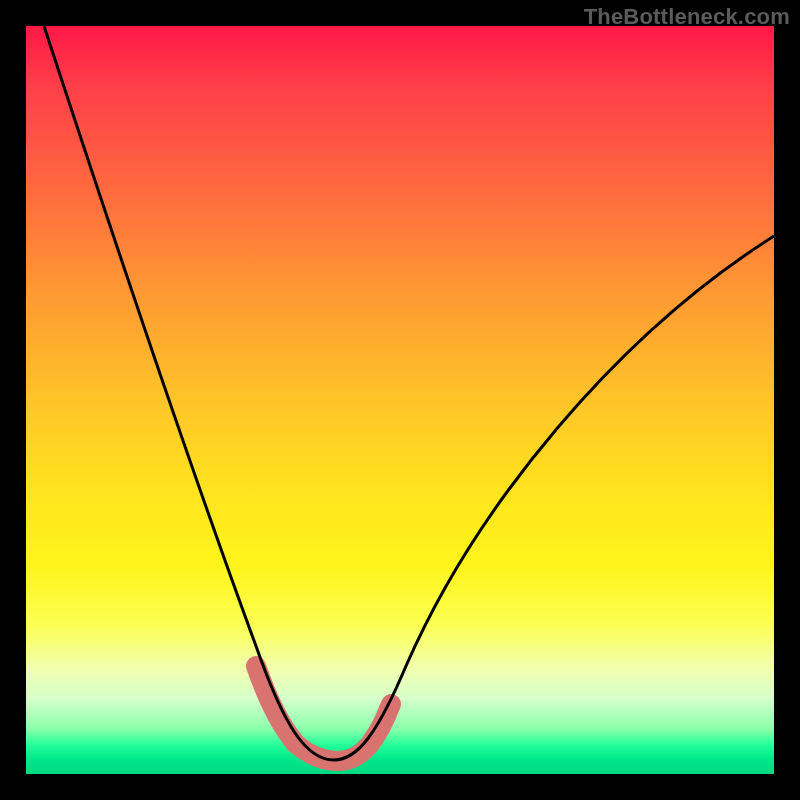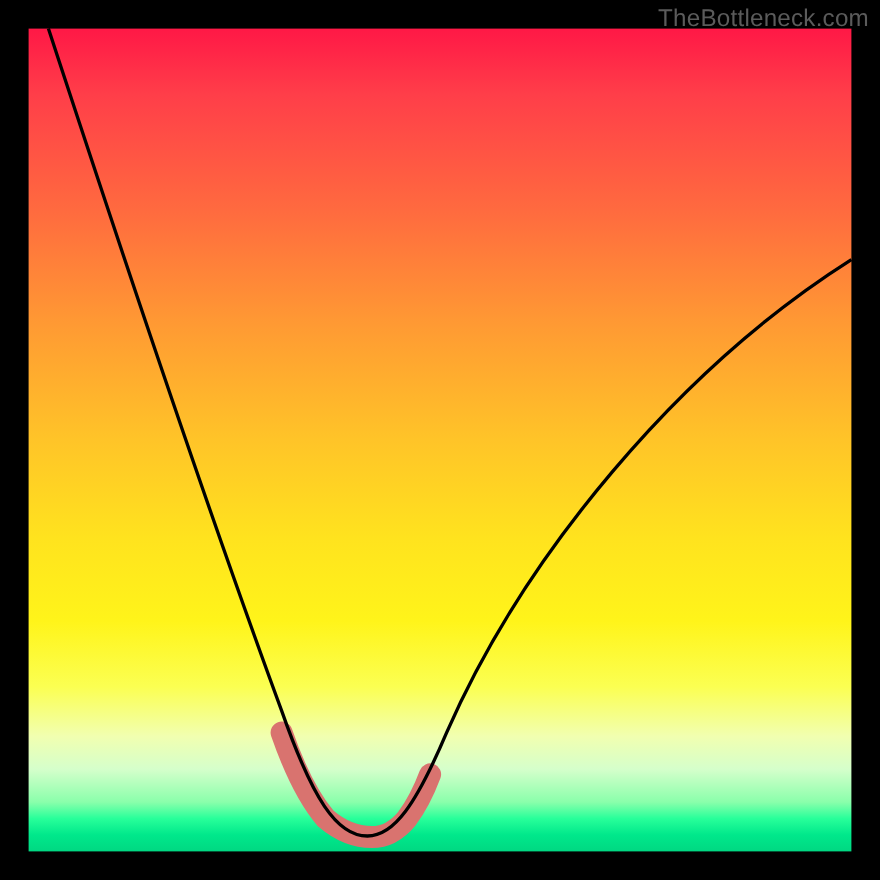--- a/index.html
+++ b/index.html
@@ -34,21 +34,21 @@
       #00d882 100%
     );
   }
   .watermark {
     position: absolute;
     top: 4px;
     right: 10px;
     color: #5b5b5b;
     font-size: 22px;
     letter-spacing: 0.2px;
-    font-weight: 400;
+    font-weight: 700;
     user-select: none;
   }
   svg.curve {
     position: absolute;
     left: 0;
     top: 0;
     width: 748px;
     height: 748px;
     overflow: visible;
   }

